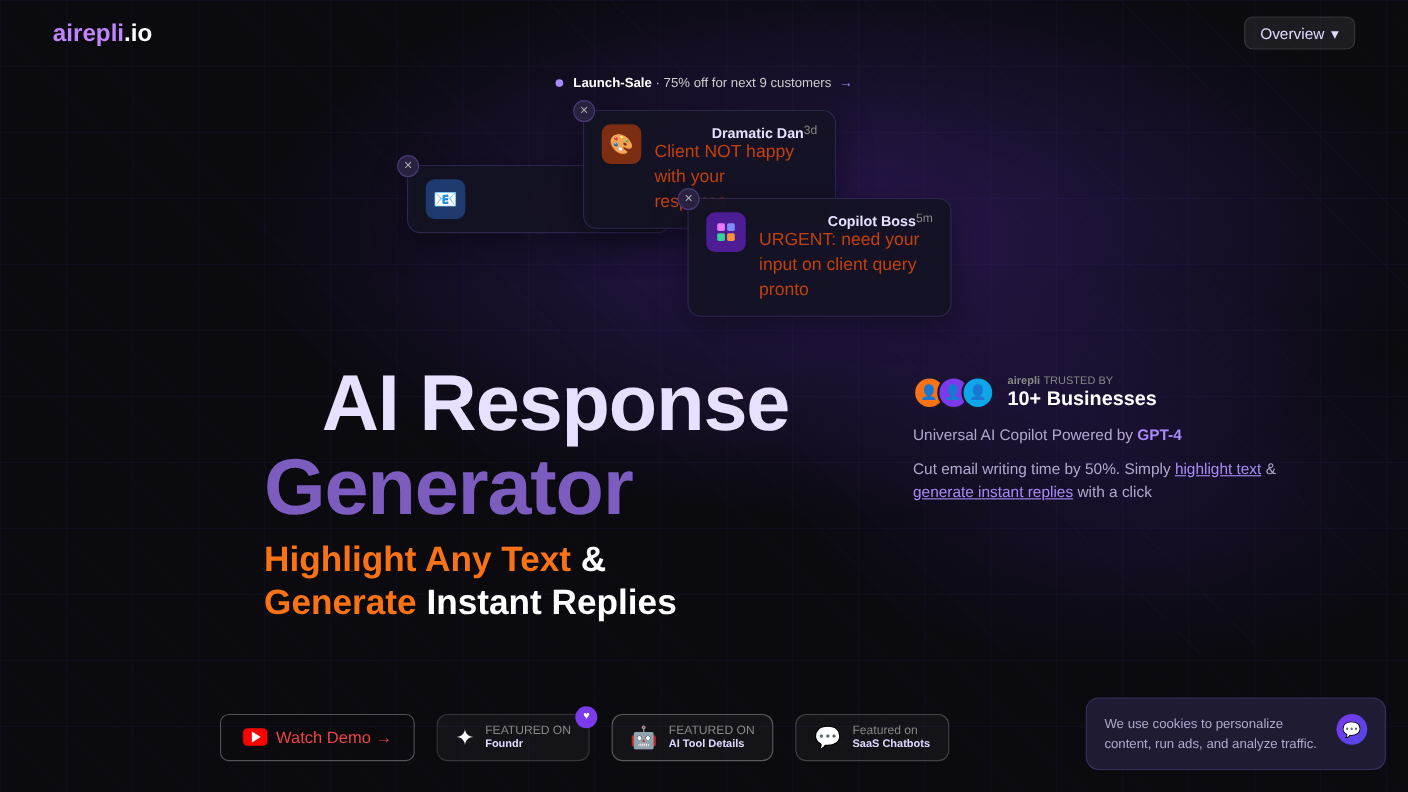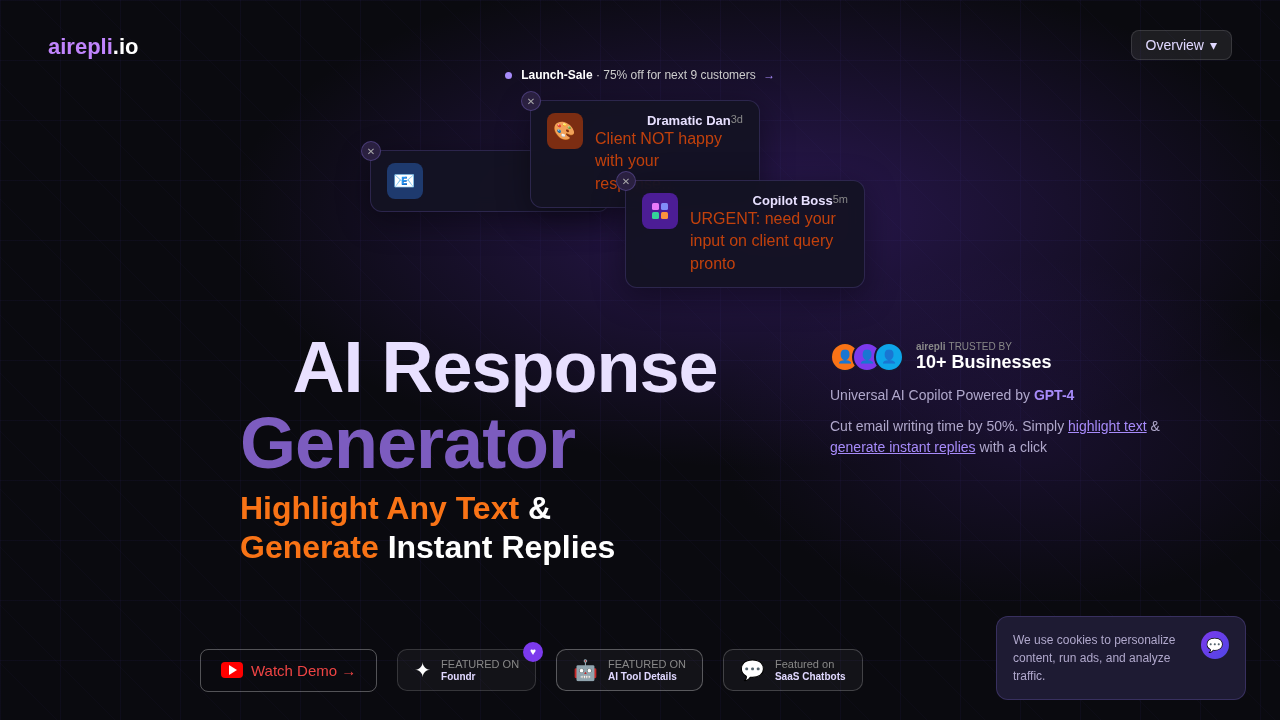--- a/index.html
+++ b/index.html
@@ -47,21 +47,21 @@
         rgba(80,60,180,0.04) 41px
       );
       z-index: 0;
     }
 
     
     nav {
       position: relative;
       z-index: 10;
       display: flex;
-      align-items: flex-end;
+      align-items: center;
       justify-content: space-between;
       padding: 0 48px;
       height: 60px;
     }
 
     .logo {
       font-size: 22px;
       font-weight: 700;
       color: #fff;
     }
@@ -424,26 +424,26 @@
     }
 
     .badge-saas {
       background: rgba(255,255,255,0.04);
     }
 
     
     .cookie-notice {
       position: absolute;
       bottom: 20px;
-      right: 34px;
+      right: 20px;
       background: #1e1b33;
       border: 1px solid rgba(120,100,200,0.3);
       border-radius: 12px;
       padding: 14px 16px;
-      width: 250px;
+      width: 273px;
       display: flex;
       align-items: flex-start;
       gap: 10px;
       z-index: 20;
     }
     .cookie-text {
       font-size: 12px;
       color: #b0a8cc;
       line-height: 1.5;
       flex: 1;

